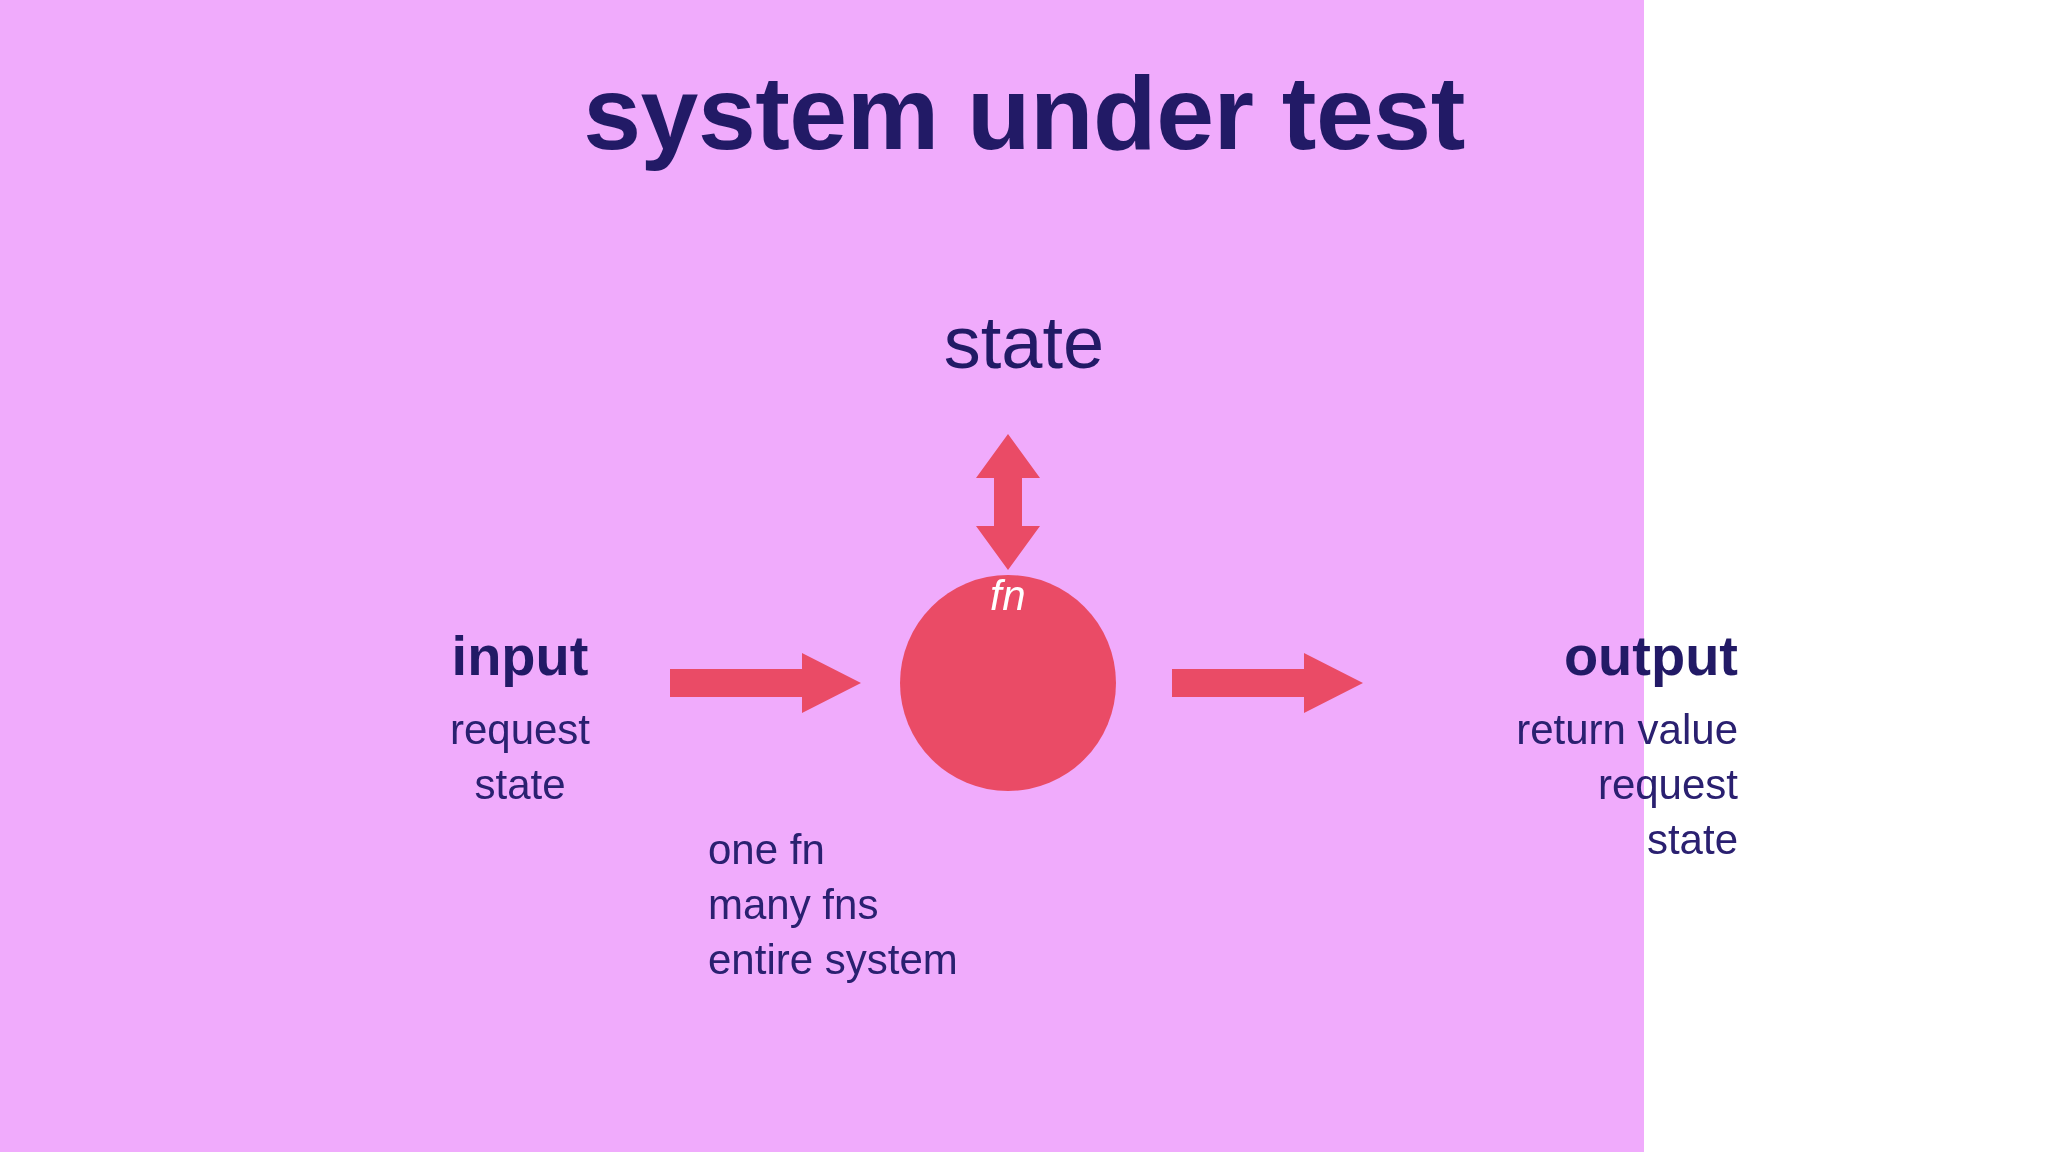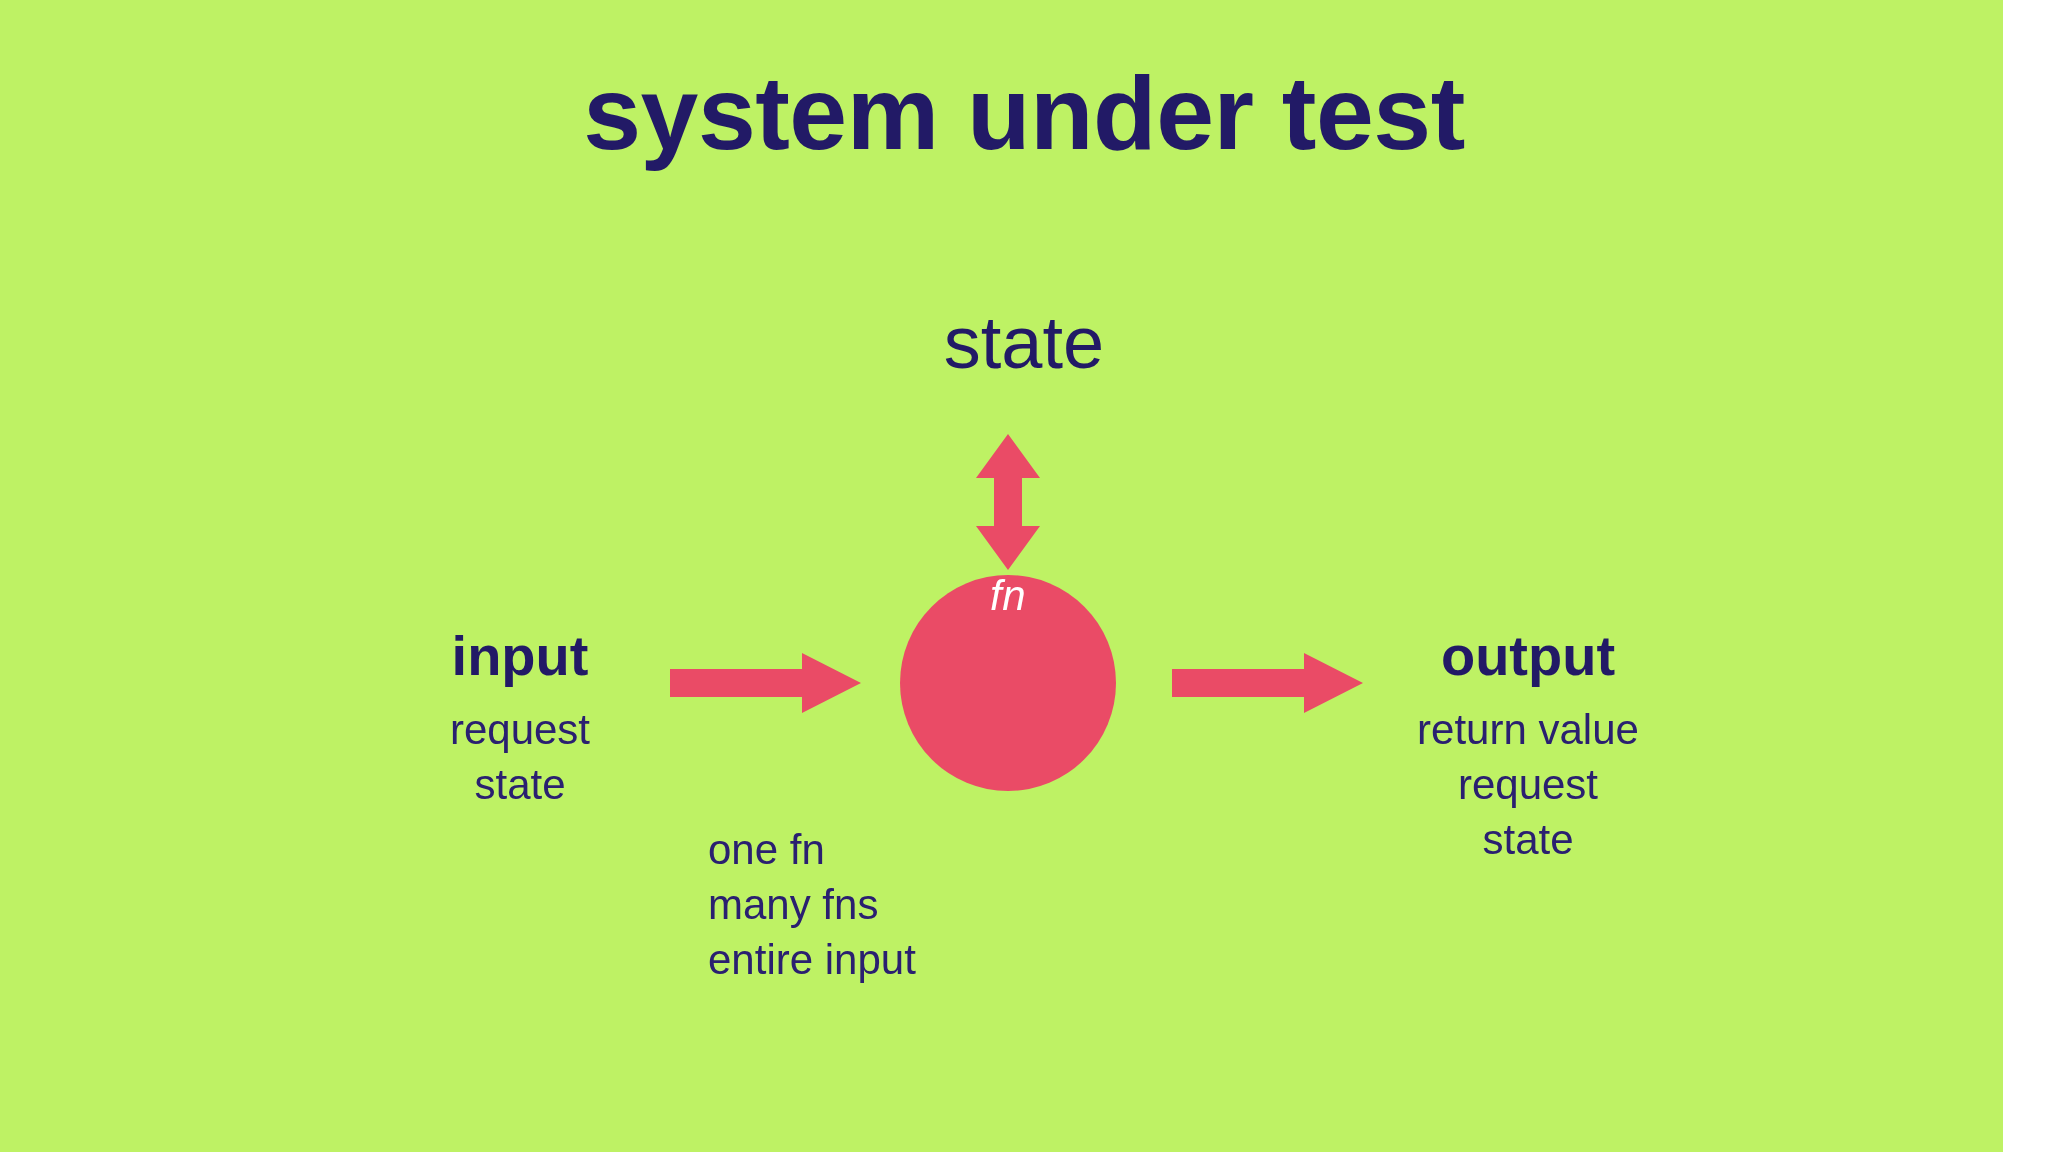--- a/index.html
+++ b/index.html
@@ -10,23 +10,23 @@
   body {
     width: 2048px;
     height: 1152px;
     overflow: hidden;
     font-family: "Liberation Sans", sans-serif;
     -webkit-font-smoothing: antialiased;
   }
 
   .slide {
     position: relative;
-    width: 2003px;
+    width: 1644px;
     height: 1152px;
-    background: #bef264;
+    background: #f0abfc;
   }
 
   
   .title {
     position: absolute;
     top: 56px;
     left: 0;
     width: 2048px;
     text-align: center;
     font-size: 104px;
@@ -92,21 +92,21 @@
   .h-arrow.right { left: 1172px; }
 
   
   .side-col {
     position: absolute;
     top: 628px;
     width: 420px;
     text-align: center;
   }
   .side-col.input  { left: 310px; }
-  .side-col.output { left: 1318px; }
+  .side-col.output { left: 1318px; text-align: right; }
 
   .side-heading {
     font-size: 56px;
     font-weight: 700;
     color: #221a66;
     line-height: 1.0;
     white-space: nowrap;
   }
   .side-list {
     margin-top: 18px;
@@ -174,16 +174,16 @@
     <div class="side-list">
       <div>return value</div>
       <div>request</div>
       <div>state</div>
     </div>
   </div>
 
   <div class="center-list">
     <div>one fn</div>
     <div>many fns</div>
-    <div>entire input</div>
+    <div>entire system</div>
   </div>
 
 </div>
 
 </body></html>

